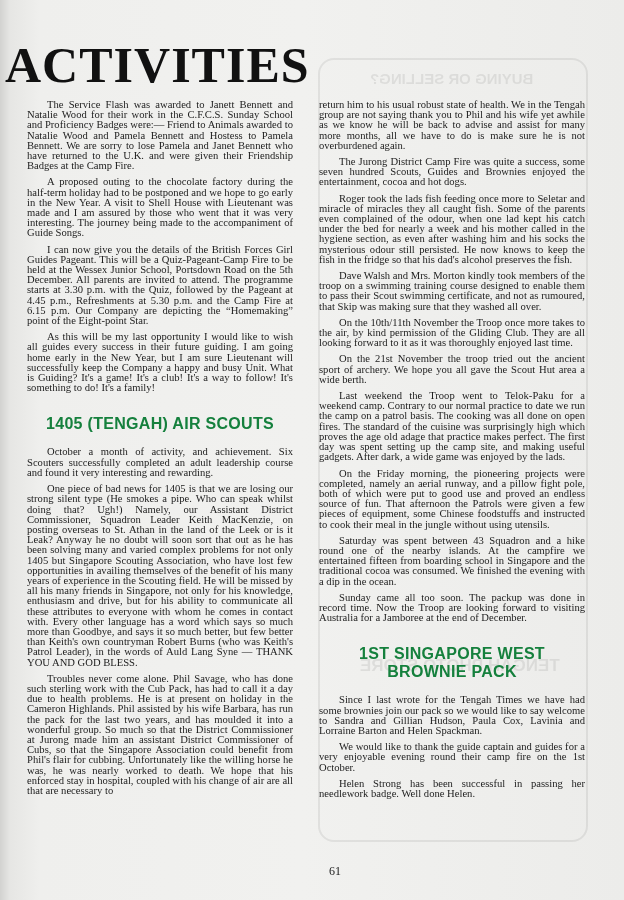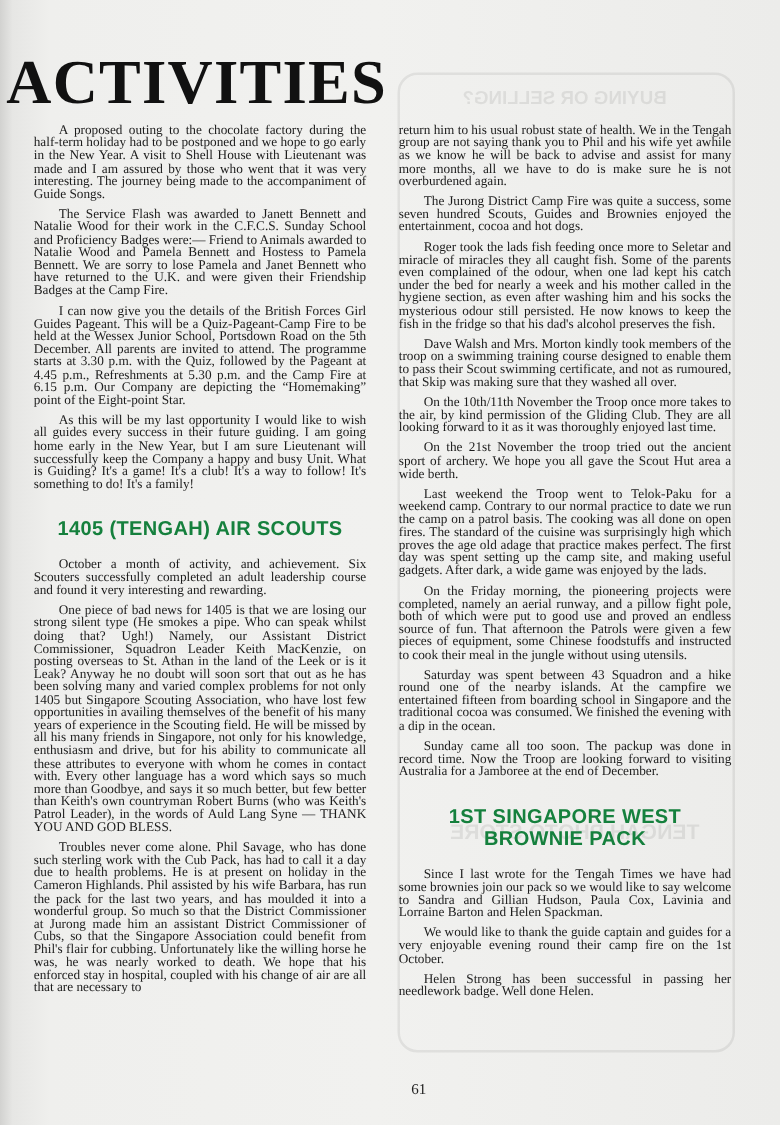--- a/index.html
+++ b/index.html
@@ -43,22 +43,22 @@
 </head>
 <body>
 
 <div class="ghost-box"></div>
 <div class="ghost-text" style="left:370px; top:70px; font-size:15px;">BUYING OR SELLING?</div>
 <div class="ghost-text" style="left:360px; top:656px; font-size:17px;">TENGAH PHOTO STORE</div>
 
 <h1 class="page-title">ACTIVITIES</h1>
 
 <div class="col col-left">
+  <p>The Service Flash was awarded to Janett Bennett and Natalie Wood for their work in the C.F.C.S. Sunday School and Proficiency Badges were:— Friend to Animals awarded to Natalie Wood and Pamela Ben­nett and Hostess to Pamela Bennett. We are sorry to lose Pamela and Janet Bennett who have returned to the U.K. and were given their Friendship Badges at the Camp Fire.</p>
   <p>A proposed outing to the chocolate factory during the half-term holiday had to be postponed and we hope to go early in the New Year. A visit to Shell House with Lieutenant was made and I am assured by those who went that it was very interesting. The journey being made to the accompaniment of Guide Songs.</p>
-  <p>The Service Flash was awarded to Janett Bennett and Natalie Wood for their work in the C.F.C.S. Sunday School and Proficiency Badges were:— Friend to Animals awarded to Natalie Wood and Pamela Ben­nett and Hostess to Pamela Bennett. We are sorry to lose Pamela and Janet Bennett who have returned to the U.K. and were given their Friendship Badges at the Camp Fire.</p>
   <p>I can now give you the details of the British Forces Girl Guides Pageant. This will be a Quiz-Pageant-Camp Fire to be held at the Wessex Junior School, Portsdown Road on the 5th December. All parents are invited to attend. The programme starts at 3.30 p.m. with the Quiz, followed by the Pageant at 4.45 p.m., Refreshments at 5.30 p.m. and the Camp Fire at 6.15 p.m. Our Company are depicting the “Homemaking” point of the Eight-point Star.</p>
   <p>As this will be my last opportunity I would like to wish all guides every success in their future guiding. I am going home early in the New Year, but I am sure Lieutenant will successfully keep the Company a happy and busy Unit. What is Guiding? It's a game! It's a club! It's a way to follow! It's something to do! It's a family!</p>
   <h2 class="section-heading">1405 (TENGAH) AIR SCOUTS</h2>
   <p>October a month of activity, and achievement. Six Scouters successfully completed an adult leadership course and found it very interesting and rewarding.</p>
   <p>One piece of bad news for 1405 is that we are losing our strong silent type (He smokes a pipe. Who can speak whilst doing that? Ugh!) Namely, our Assistant District Commissioner, Squadron Leader Keith MacKenzie, on posting overseas to St. Athan in the land of the Leek or is it Leak? Anyway he no doubt will soon sort that out as he has been solving many and varied complex problems for not only 1405 but Singapore Scouting Association, who have lost few opportunities in availing themselves of the benefit of his many years of experience in the Scouting field. He will be missed by all his many friends in Singapore, not only for his knowledge, enthusiasm and drive, but for his ability to communicate all these attributes to everyone with whom he comes in contact with. Every other language has a word which says so much more than Goodbye, and says it so much better, but few better than Keith's own countryman Robert Burns (who was Keith's Patrol Leader), in the words of Auld Lang Syne — THANK YOU AND GOD BLESS.</p>
   <p>Troubles never come alone. Phil Savage, who has done such sterling work with the Cub Pack, has had to call it a day due to health problems. He is at present on holiday in the Cameron Highlands. Phil assisted by his wife Barbara, has run the pack for the last two years, and has moulded it into a wonderful group. So much so that the District Commissioner at Jurong made him an assistant District Commissioner of Cubs, so that the Singapore Association could benefit from Phil's flair for cubbing. Unfortunately like the willing horse he was, he was nearly worked to death. We hope that his enforced stay in hospital, coupled with his change of air are all that are necessary to</p>
 </div>
 
 <div class="col col-right">
   <p class="cont">return him to his usual robust state of health. We in the Tengah group are not saying thank you to Phil and his wife yet awhile as we know he will be back to advise and assist for many more months, all we have to do is make sure he is not overburdened again.</p>

